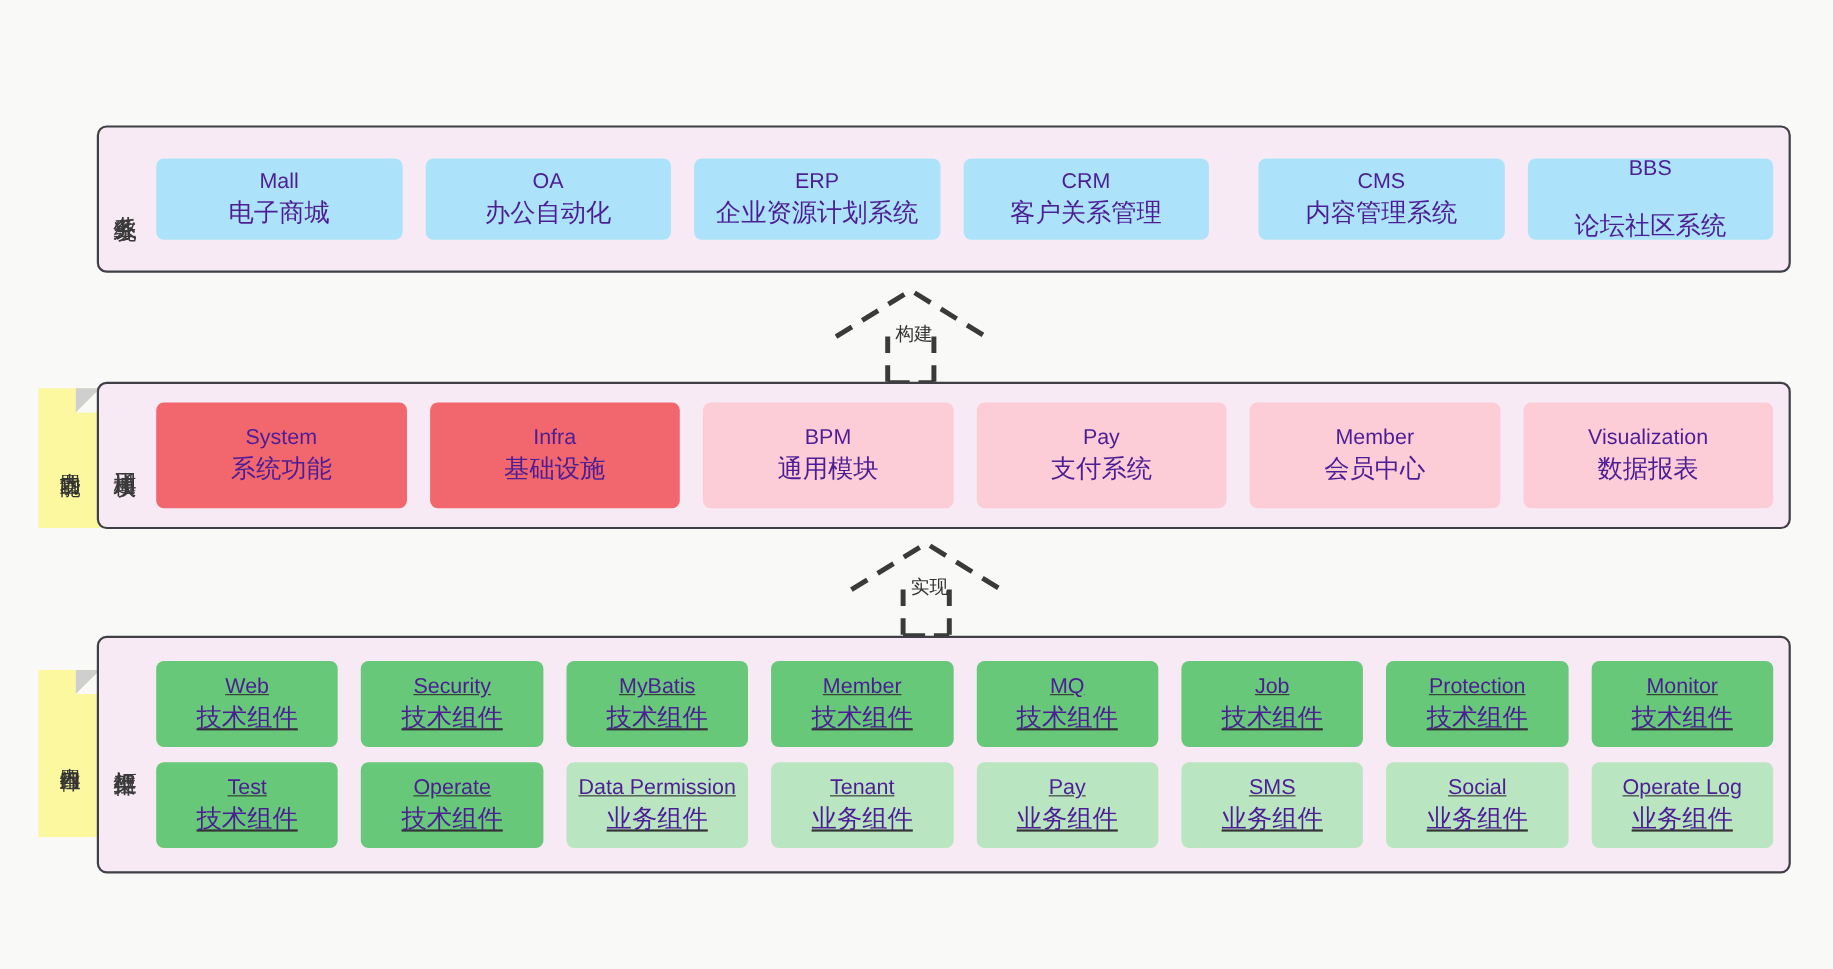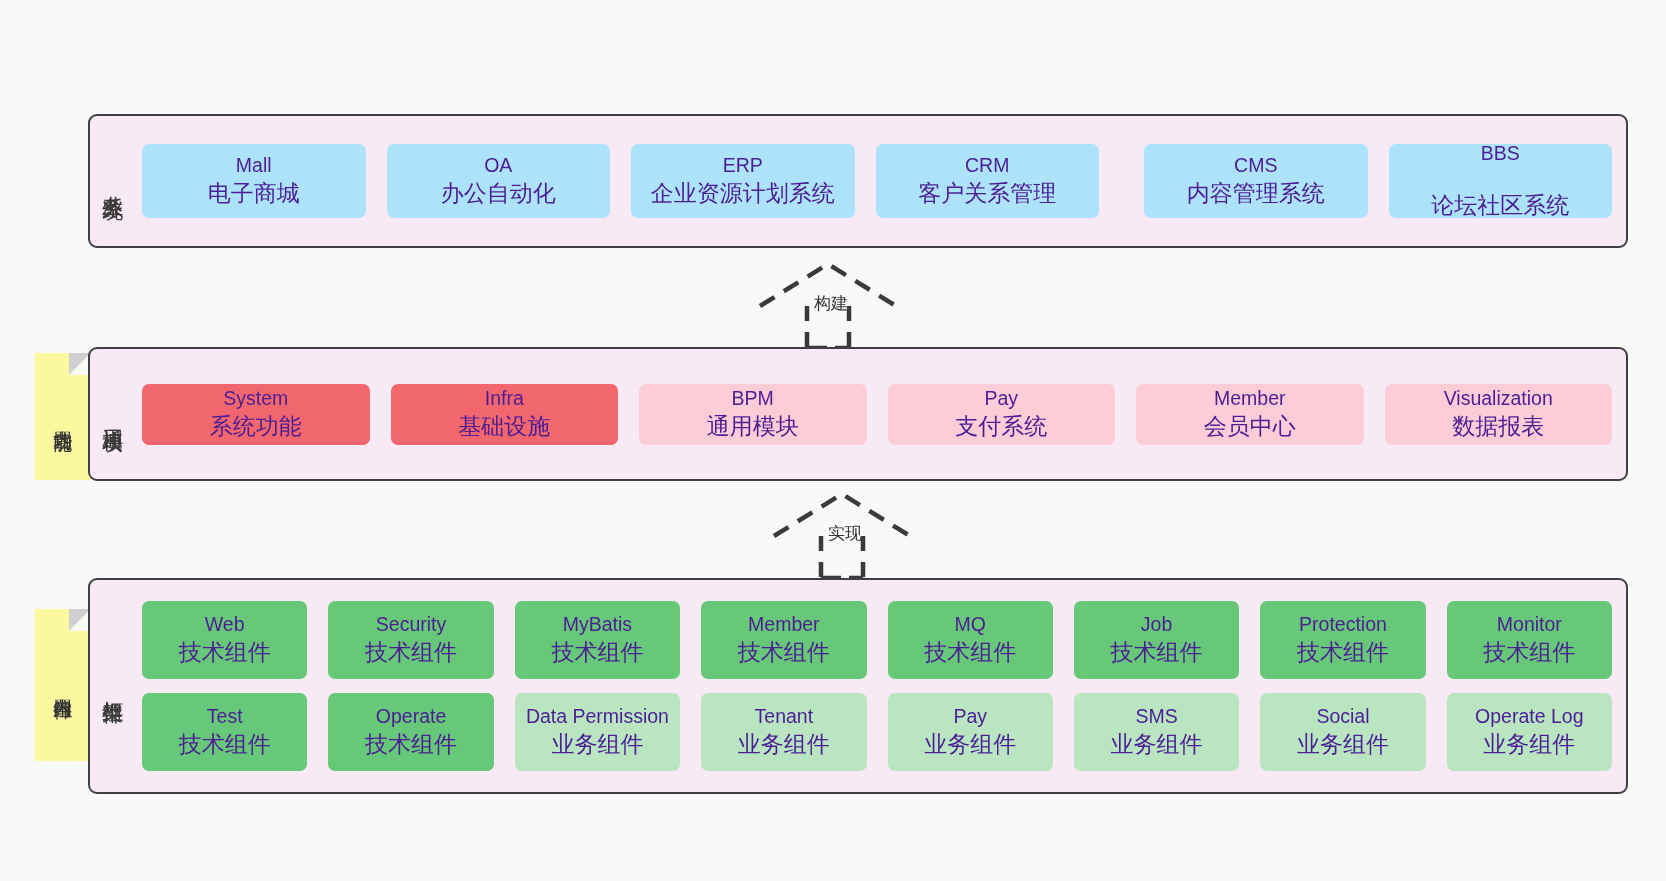--- a/index.html
+++ b/index.html
@@ -69,26 +69,26 @@
   .node .ln{display:block;white-space:pre-line;}
   .node .l1{font-size:19.5px;}
   .node .l2{font-size:23px;}
 
   
   #layer-business{left:88px;top:114px;width:1540px;height:134px;}
   #layer-business .node{height:74px;}
 
   
   #layer-common{left:88px;top:347px;width:1540px;height:134px;}
-  #layer-common .node{height:61px;}
+  #layer-common .node{height:96px;}
 
   
   #layer-framework{left:88px;top:578px;width:1540px;height:216px;}
   #layer-framework .node{height:78px;}
-  #layer-framework .layer-body{gap:14px;}
+  #layer-framework .layer-body{gap:14px;text-decoration:underline;}
 
   
   .note{
     position:absolute;
     background:#fbf8a0;
     width:56px;
     font-size:19px;
     line-height:1.14;
     color:#333;
     display:flex;

